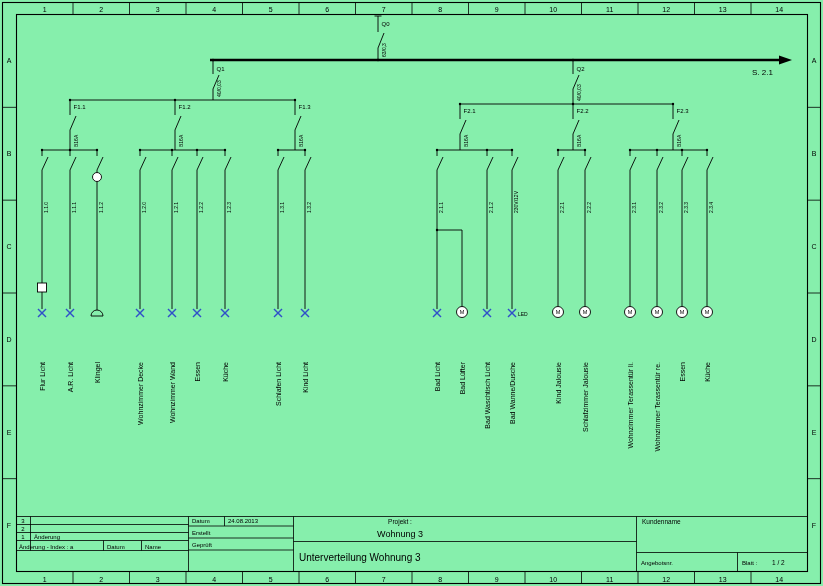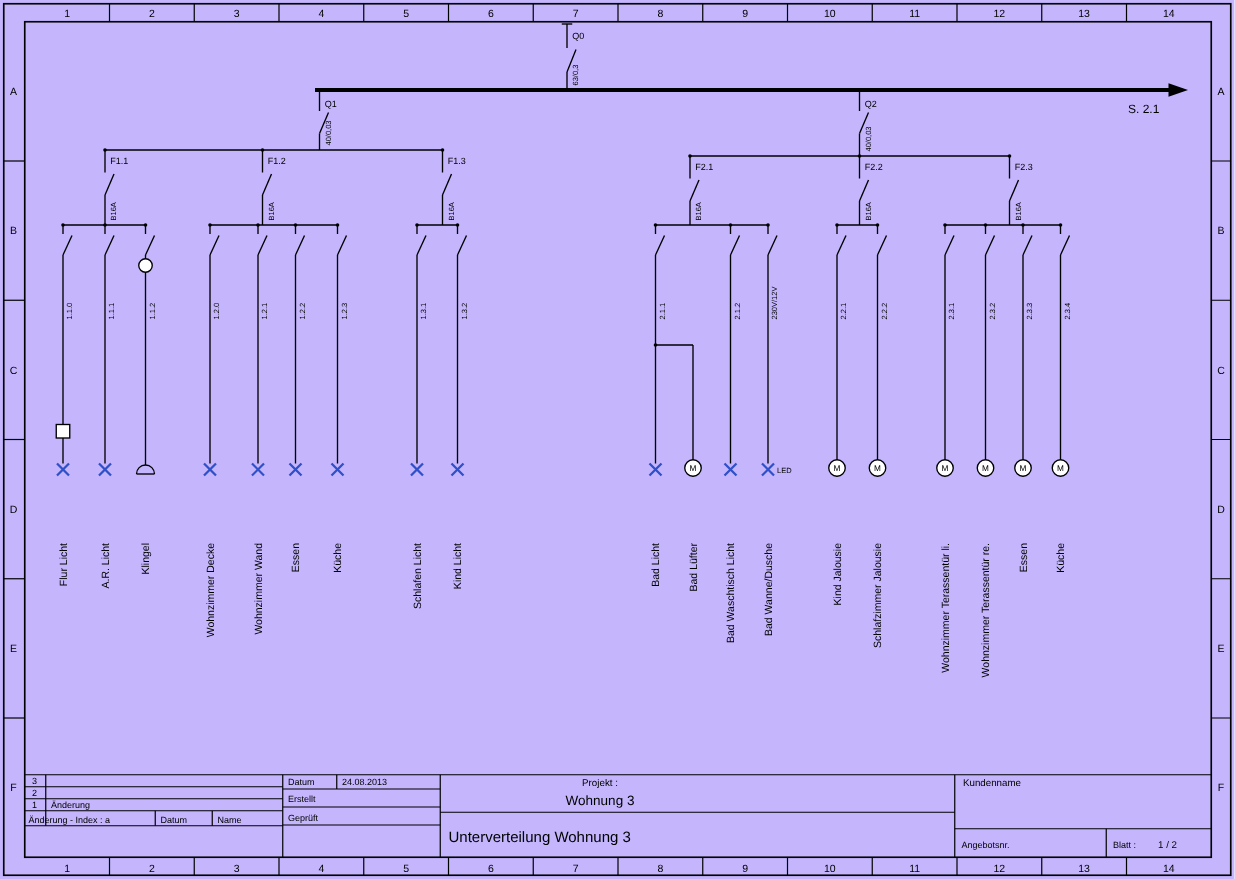--- a/index.html
+++ b/index.html
@@ -1,17 +1,17 @@
 <!DOCTYPE html>
 <html><head>
 <meta charset="utf-8">
 <title>Schaltplan</title>
 <style>
   html,body{margin:0;padding:0;background:#fff;}
-  #sheet{width:823px;height:586px;position:relative;background:#c4b5fd;}
+  #sheet{width:823px;height:586px;position:relative;background:#86efac;}
   svg{display:block;}
   text{font-family:"Liberation Sans","DejaVu Sans",sans-serif;fill:#000;}
   .tb-line{stroke:#000;stroke-width:0.8;}
   .frame-rect{fill:none;stroke:#000;stroke-width:1.1;}
   #frame-layer line{stroke:#000;stroke-width:0.8;}
   #frame-layer text{font-size:7px;}
   #schematic-layer line,#schematic-layer path,#schematic-layer circle,#schematic-layer rect{stroke:#000;stroke-width:0.9;fill:none;}
   #schematic-layer text{stroke:none;}
   .t6{font-size:6px;}
   .t65{font-size:6.5px;}

